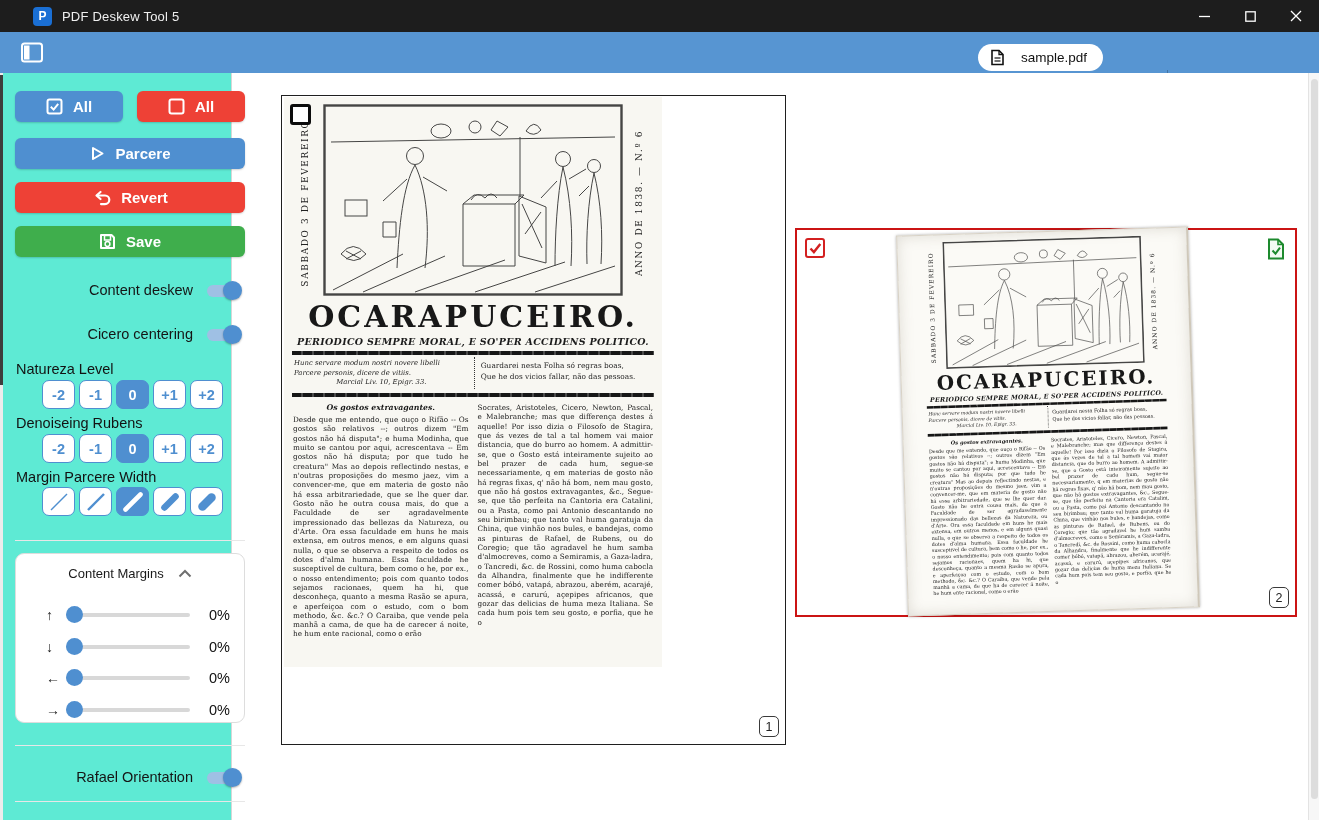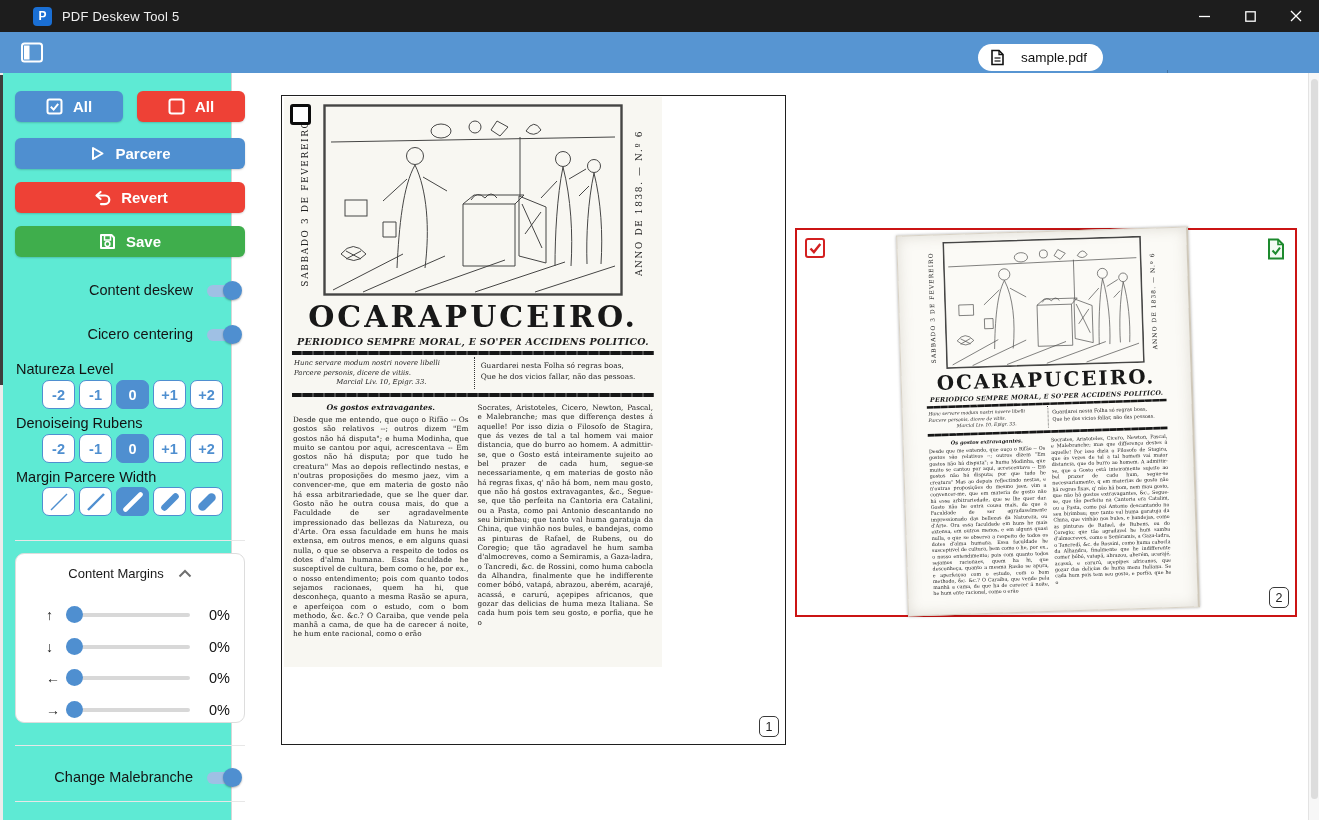--- a/index.html
+++ b/index.html
@@ -314,21 +314,21 @@
         <span class="slider-arrow">→</span>
         <div class="slider-track">
             <div class="slider-thumb"></div>
           </div>
         <span class="slider-val">0%</span>
       </div>
     </div>
 
     <div class="hr" style="top:672px;"></div>
     <div class="toggle-row" style="top:692px;">
-      <span class="lbl">Change Malebranche</span>
+      <span class="lbl">Rafael Orientation</span>
       <div class="switch">
           <div class="track"></div>
           <div class="thumb"></div>
         </div>
     </div>
     <div class="hr" style="top:728px;"></div>
   </div>
 
   <div class="main">
 

